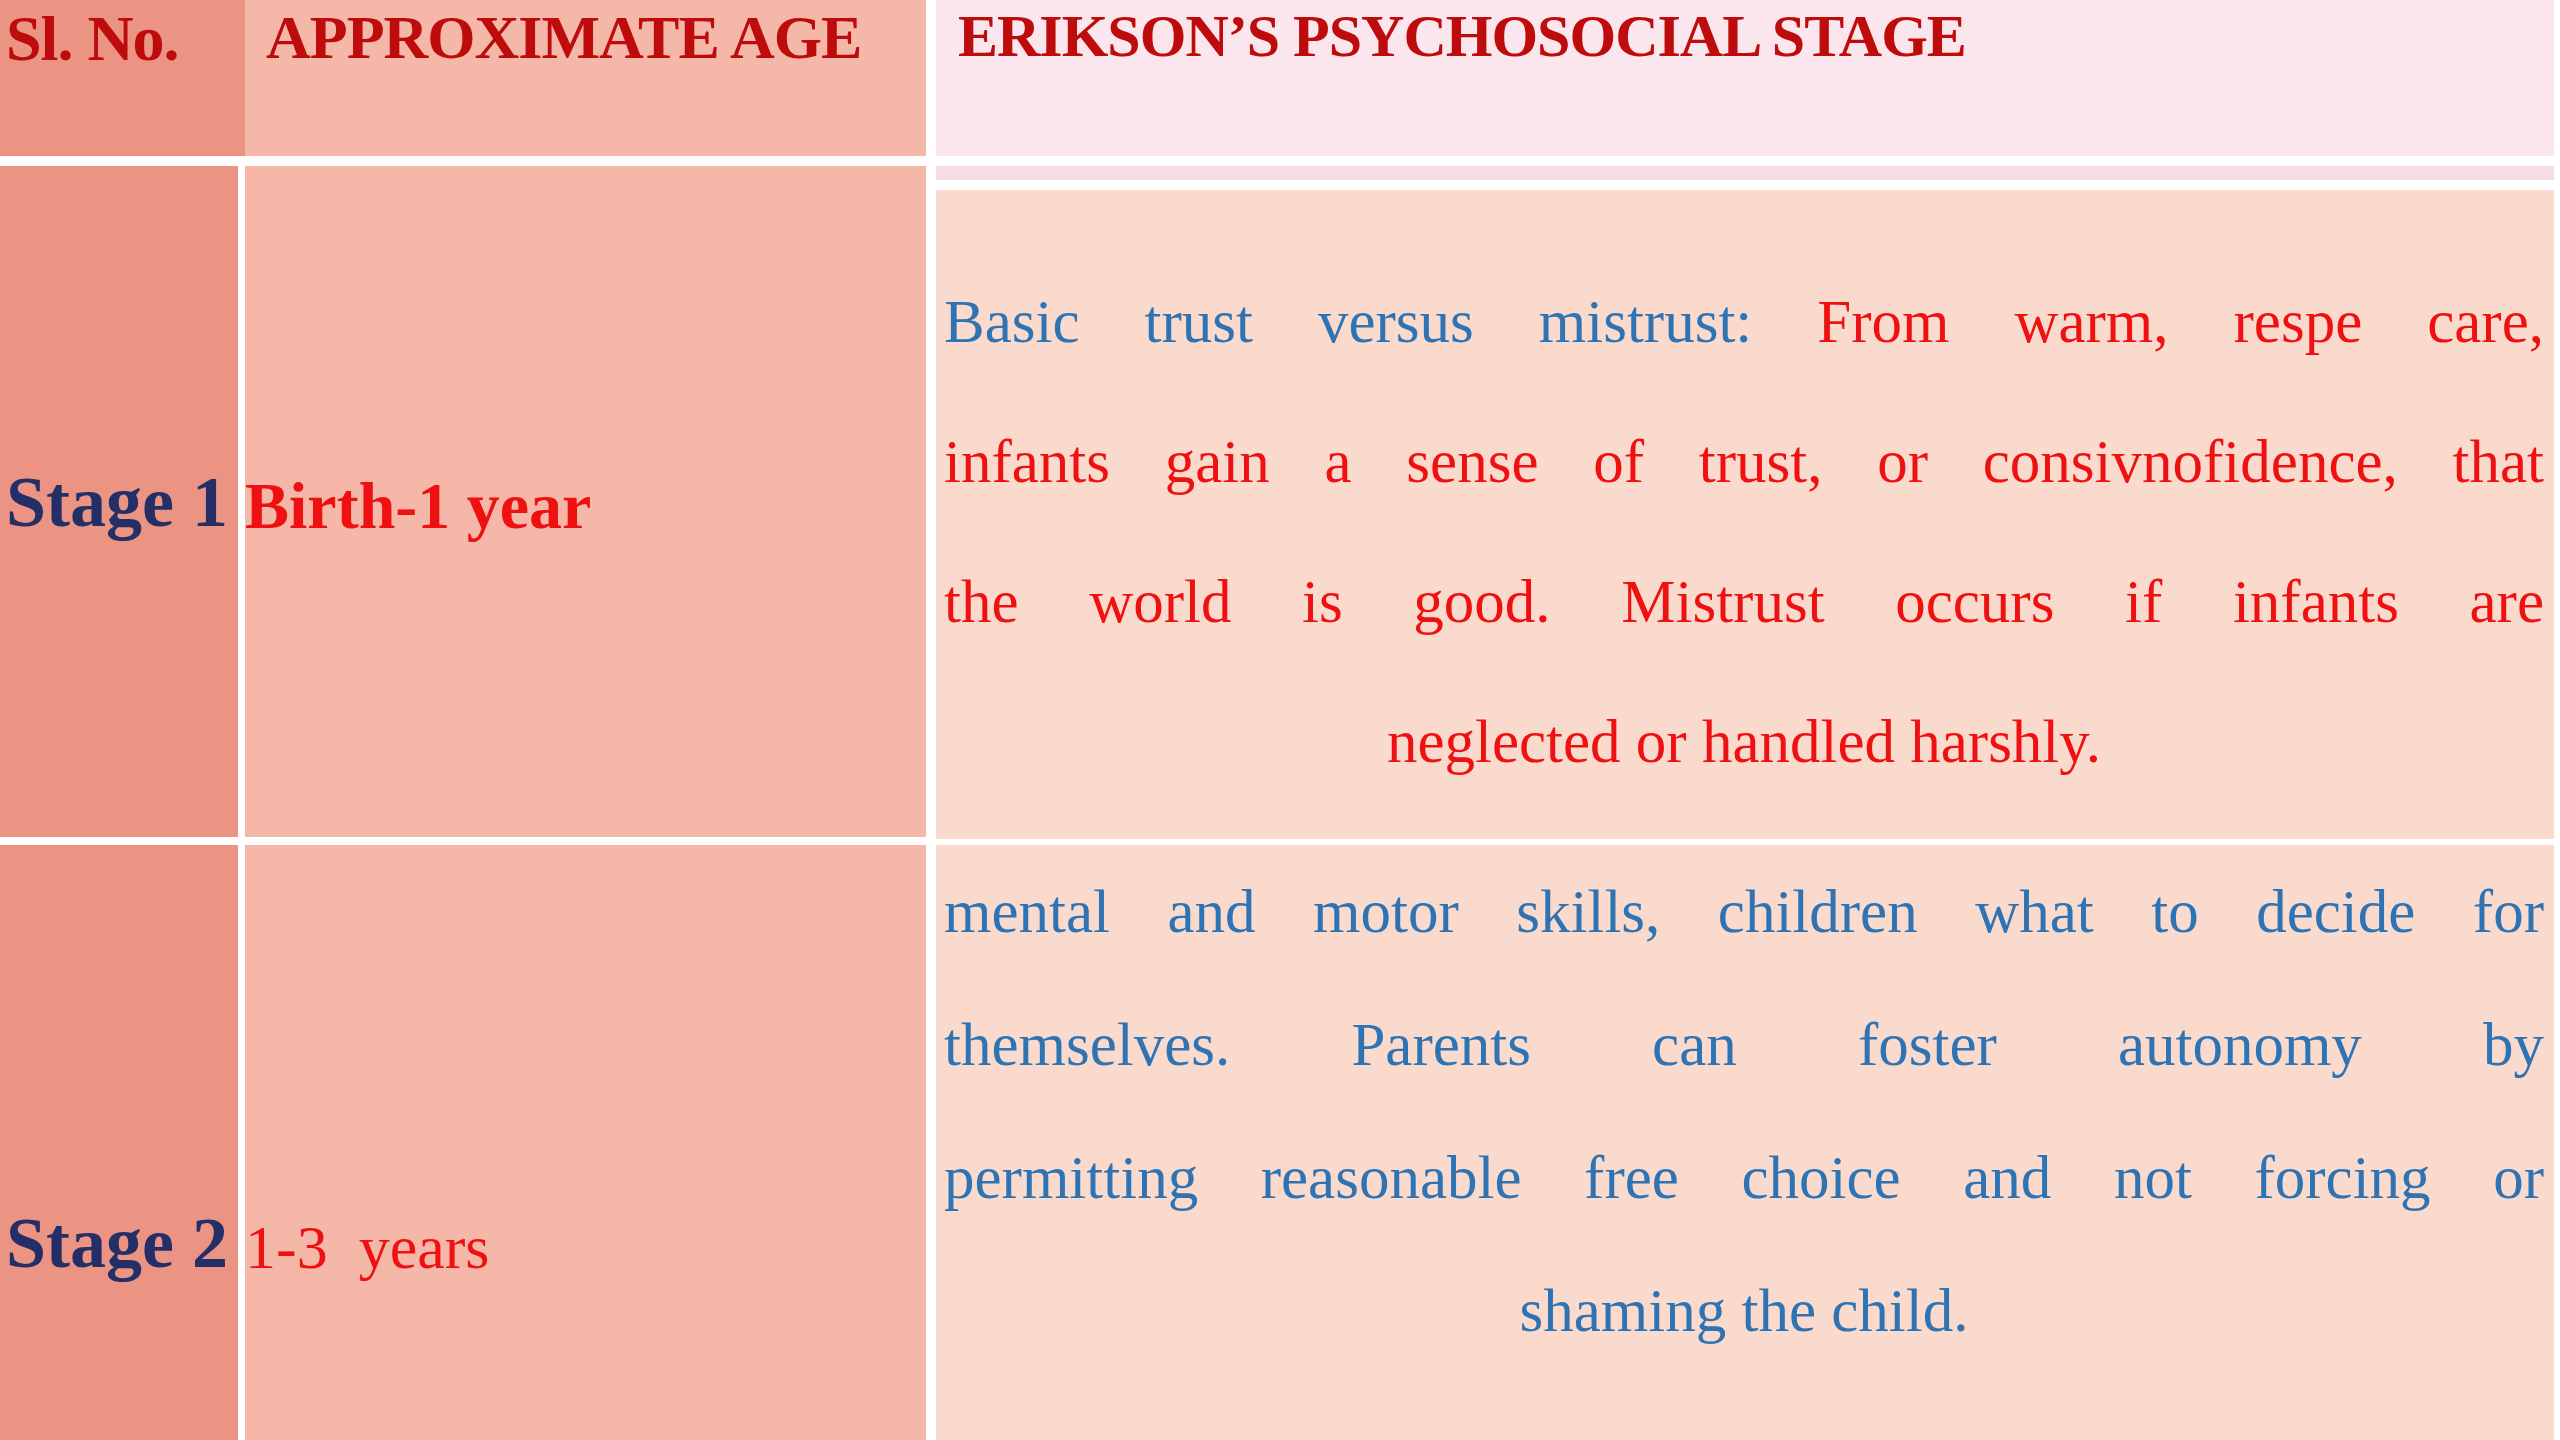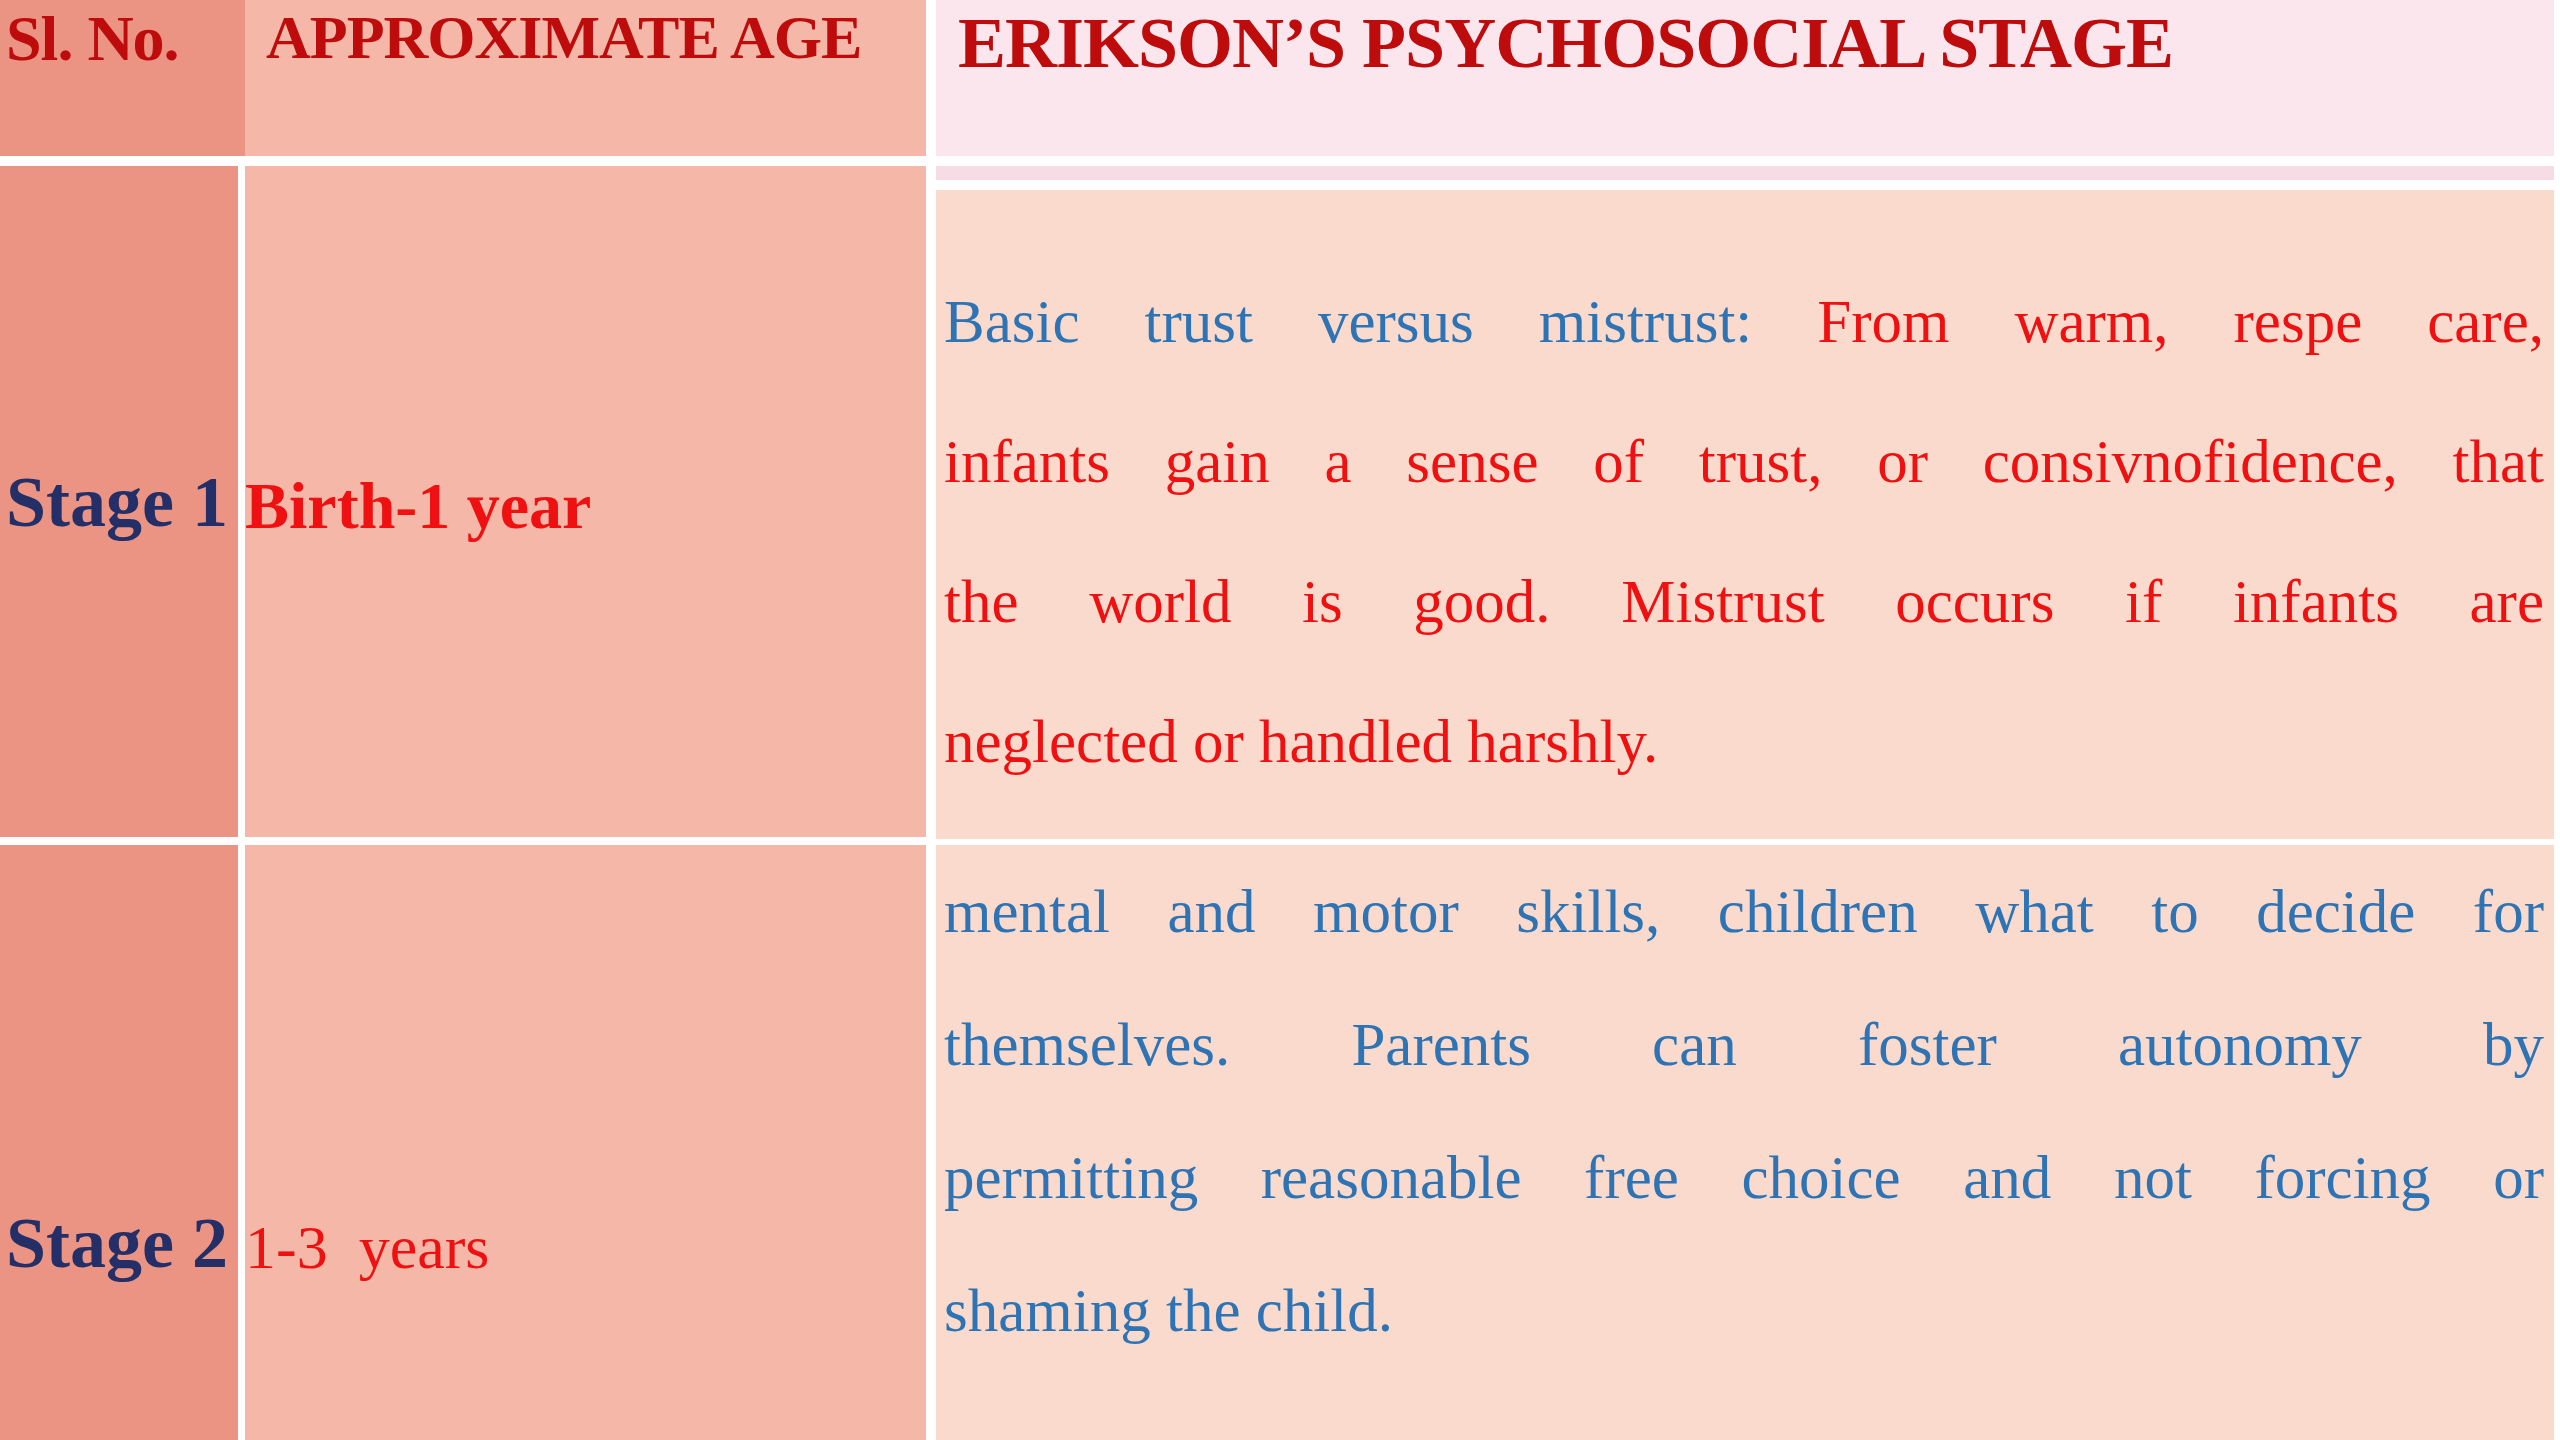--- a/index.html
+++ b/index.html
@@ -36,34 +36,34 @@
            padding: 0 10px 0 8px; }
 
   
   .hlabel {
     display: block; color: var(--header-red); font-weight: bold;
     padding: 2px 0 0 6px; line-height: 1.15; letter-spacing: -1px;
     white-space: nowrap;
   }
   .c1h .hlabel { font-size: 64px; }
   .c2h .hlabel { font-size: 62px; padding-left: 21px; }
-  .c3h .hlabel { font-size: 72px; padding-left: 22px; }
+  .c3h .hlabel { font-size: 60px; padding-left: 22px; }
 
   
   .stage-label {
     color: var(--stage-navy); font-weight: bold; font-size: 72px;
     padding-left: 6px; line-height: 1; white-space: pre;
   }
   .age-label { line-height: 1; white-space: pre; margin-top: 8px; }
   .r1c2 .age-label { color: var(--bright-red); font-weight: bold; font-size: 66px; }
   .r2c2 .age-label { color: var(--bright-red); font-weight: normal; font-size: 62px; }
 
   
   .para { width: 100%; }
-  .tline { white-space: nowrap; font-size: 61px; text-align: left; }
+  .tline { white-space: nowrap; font-size: 61px; text-align: center; }
   .p1 .tline { height: 140px; line-height: 140px; }
   .p2 .tline { height: 133px; line-height: 133px; }
   .tline.just { text-align: justify; text-align-last: justify; }
   .seg-blue { color: var(--body-blue); }
   .seg-red  { color: var(--bright-red); }
   .seg-red-bold { color: var(--bright-red); font-weight: bold; }
 </style>
 </head>
 <body>
 

